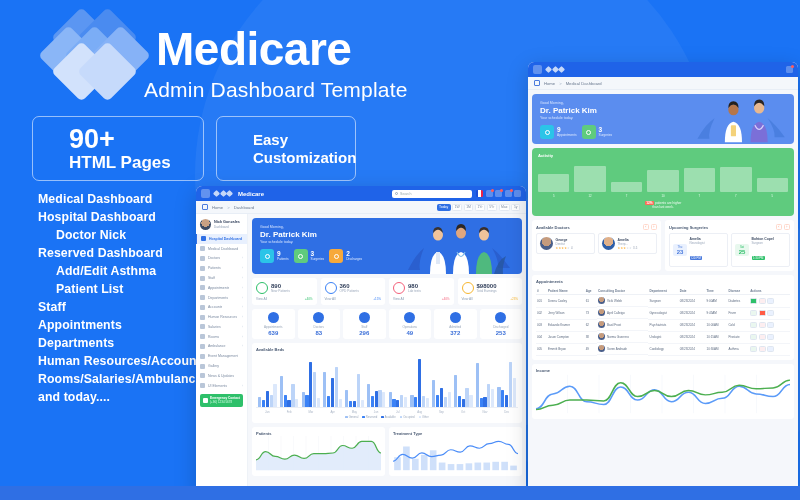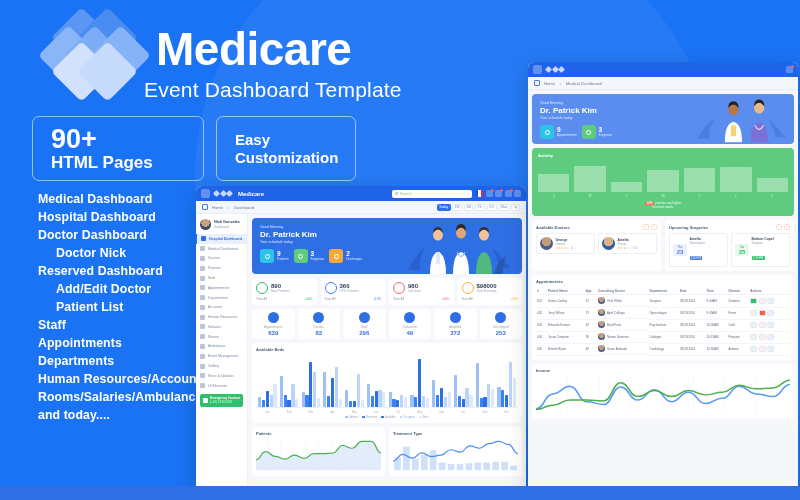--- a/index.html
+++ b/index.html
@@ -35,21 +35,21 @@
     color: #fff; font-size: 21px; font-weight: 400; letter-spacing: .2px;
   }
 
   
   .feat-row { position: absolute; left: 32px; top: 116px; display: flex; gap: 12px; }
   .feat-box {
     border: 1px solid rgba(255,255,255,0.55);
     border-radius: 7px;
     width: 172px; height: 65px;
     display: flex; flex-direction: column; justify-content: center;
-    padding-left: 18px; color: #fff;
+    padding-left: 36px; color: #fff;
   }
   .feat-box.wide { width: 140px; }
   .feat-big { font-size: 27px; font-weight: bold; line-height: 1.05; }
   .feat-sub { font-size: 17px; font-weight: bold; line-height: 1.12; }
   .feat-line { font-size: 15px; font-weight: bold; line-height: 1.2; }
 
   
   .page-list { position: absolute; left: 38px; top: 190px; width: 185px; }
   .page-item {
     color: #fff; font-size: 12.3px; font-weight: bold;
@@ -214,40 +214,39 @@
     <div class="dia" style="left:18px; top:-2px;  background:#5b96f2;"></div>
     <div class="dia" style="left:44px; top:-2px;  background:#4a8bf0;"></div>
     <div class="dia" style="left:5px;  top:16px;  background:#8ab6f7;"></div>
     <div class="dia" style="left:31px; top:16px;  background:#7badf6;"></div>
     <div class="dia" style="left:57px; top:16px;  background:#86b2f7;"></div>
     <div class="dia" style="left:18px; top:32px;  background:#d2e2fc;"></div>
     <div class="dia" style="left:44px; top:32px;  background:#c6dafb;"></div>
   </div>
   <div class="logo-title">Medicare</div>
 </div>
-<div class="tagline">Event Dashboard Template</div>
+<div class="tagline">Admin Dashboard Template</div>
 
 <div class="feat-row">
   <div class="feat-box">
     <div class="feat-big">90+</div>
     <div class="feat-sub">HTML Pages</div>
   </div>
   <div class="feat-box wide">
     <div class="feat-line">Easy</div>
     <div class="feat-line">Customization</div>
   </div>
 </div>
 
 <div class="page-list">
   <div class="page-item">Medical Dashboard</div>
   <div class="page-item">Hospital Dashboard</div>
-  <div class="page-item">Doctor Dashboard</div>
   <div class="page-item indent">Doctor Nick</div>
   <div class="page-item">Reserved Dashboard</div>
-  <div class="page-item indent">Add/Edit Doctor</div>
+  <div class="page-item indent">Add/Edit Asthma</div>
   <div class="page-item indent">Patient List</div>
   <div class="page-item">Staff</div>
   <div class="page-item">Appointments</div>
   <div class="page-item">Departments</div>
   <div class="page-item">Human Resources/Accounts</div>
   <div class="page-item">Rooms/Salaries/Ambulance</div>
   <div class="page-item">and today....</div>
 </div>
 
 <div class="panel" id="panel-mid">

